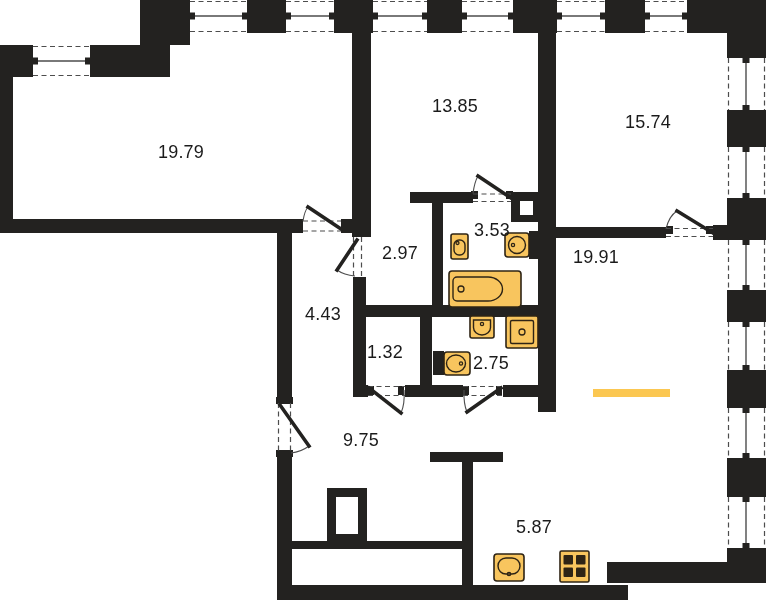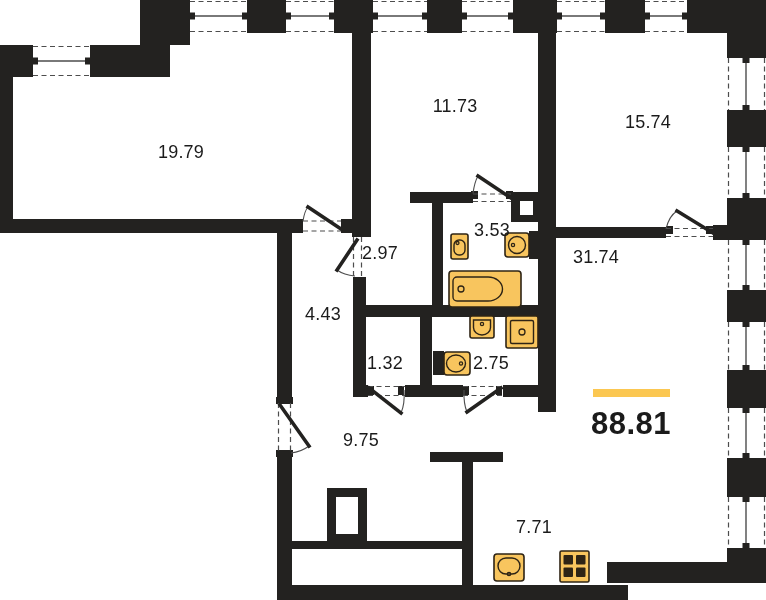--- a/index.html
+++ b/index.html
@@ -217,24 +217,23 @@
         <rect class="burn" x="576" y="555" width="9.5" height="9.5" rx="1"></rect>
         <rect class="burn" x="563.5" y="567.5" width="9.5" height="9.5" rx="1"></rect>
         <rect class="burn" x="576" y="567.5" width="9.5" height="9.5" rx="1"></rect>
       </g>
     </g>
 
     <rect class="accent" x="593" y="389" width="77" height="8"></rect>
   </svg>
 
   <div class="lbl" style="left:181px;top:152px">19.79</div>
-  <div class="lbl" style="left:455px;top:106px">11.73</div>
+  <div class="lbl" style="left:455px;top:106px">13.85</div>
   <div class="lbl" style="left:648px;top:122px">15.74</div>
-  <div class="lbl" style="left:380px;top:253px">2.97</div>
+  <div class="lbl" style="left:400px;top:253px">2.97</div>
   <div class="lbl" style="left:492px;top:230px">3.53</div>
-  <div class="lbl" style="left:596px;top:257px">31.74</div>
+  <div class="lbl" style="left:596px;top:257px">19.91</div>
   <div class="lbl" style="left:323px;top:314px">4.43</div>
-  <div class="lbl" style="left:385px;top:363px">1.32</div>
+  <div class="lbl" style="left:385px;top:352px">1.32</div>
   <div class="lbl" style="left:491px;top:363px">2.75</div>
   <div class="lbl" style="left:361px;top:440px">9.75</div>
-  <div class="lbl" style="left:534px;top:527px">7.71</div>
-  <div class="lbl total" style="left:631px;top:424px">88.81</div>
+  <div class="lbl" style="left:534px;top:527px">5.87</div>
 </div>
 
 </body></html>

